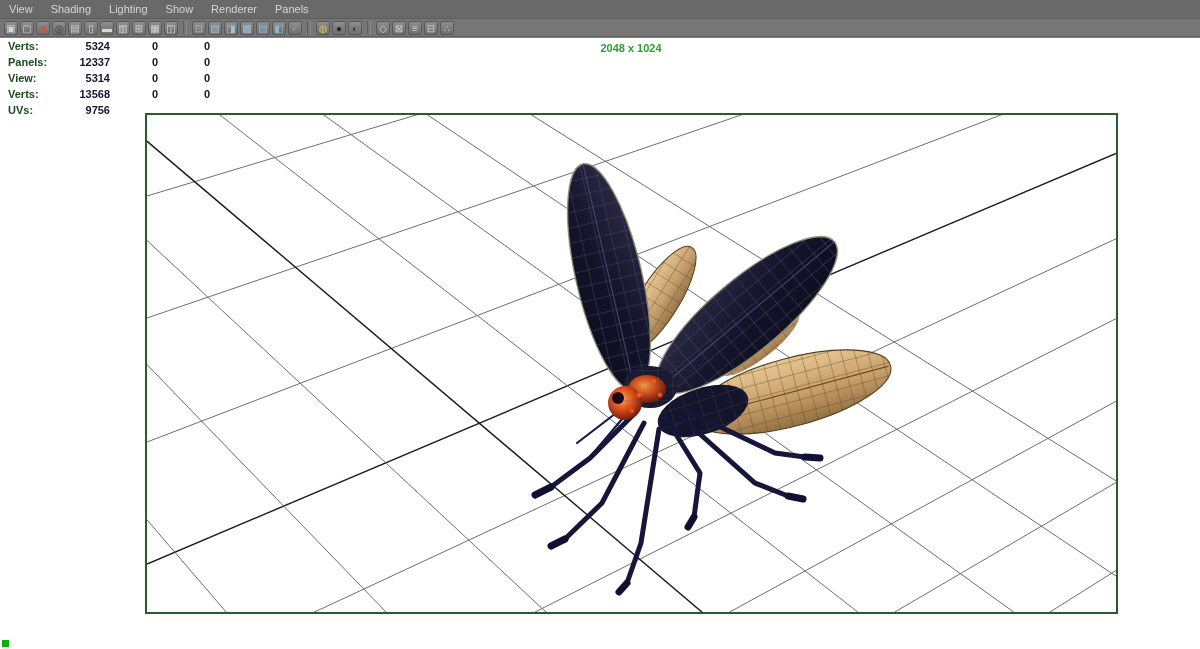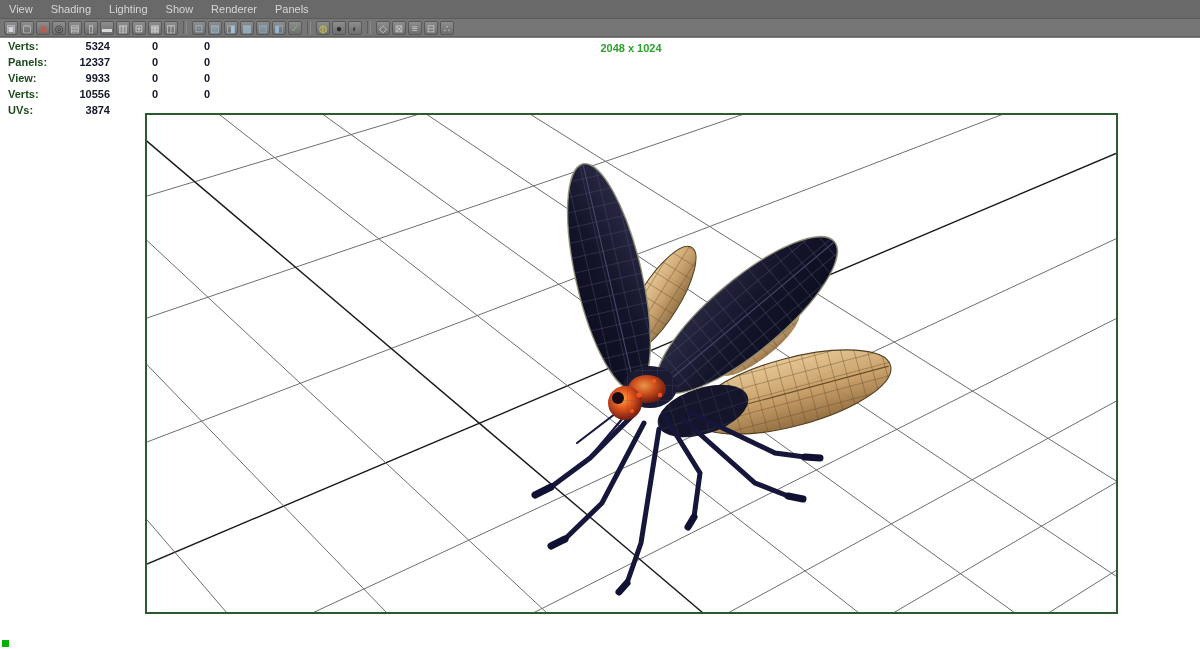--- a/index.html
+++ b/index.html
@@ -96,31 +96,31 @@
       <span>5324</span>
       <span>0</span>
       <span>0</span>
 
       <span>Panels:</span>
       <span>12337</span>
       <span>0</span>
       <span>0</span>
 
       <span>View:</span>
-      <span>9933</span>
+      <span>5314</span>
       <span>0</span>
       <span>0</span>
 
       <span>Verts:</span>
-      <span>10556</span>
+      <span>13568</span>
       <span>0</span>
       <span>0</span>
 
       <span>UVs:</span>
-      <span>3874</span>
+      <span>9756</span>
       <span></span>
       <span></span>
     </div>
 
     <div class="hud-res" style="color: rgb(45, 161, 45);">2048 x 1024</div>
 
     <div class="camera-rect" style="border-color: rgb(43, 90, 46);">
       <svg id="scene" viewBox="0 0 969 497">
         <defs>
           <radialGradient id="headGrad" cx="0.42" cy="0.38" r="0.8">

